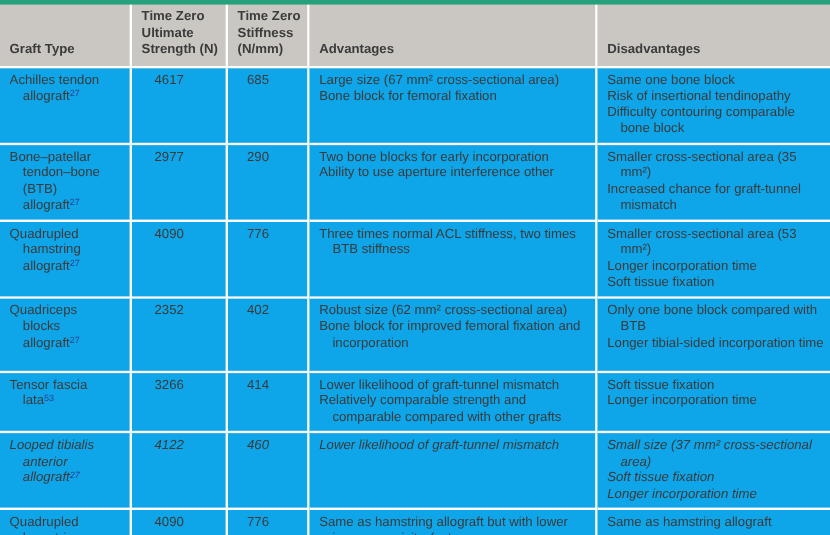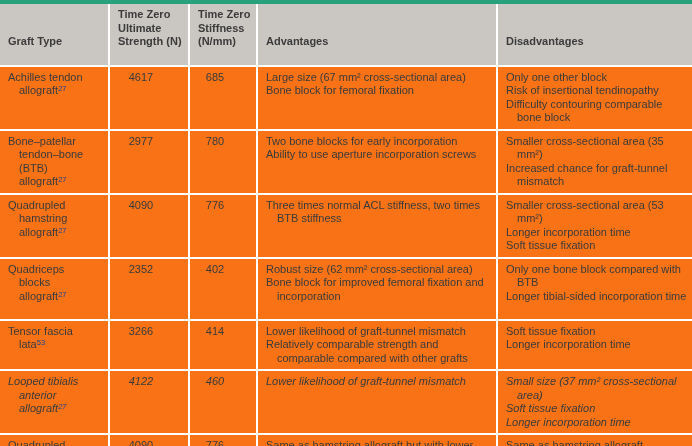--- a/index.html
+++ b/index.html
@@ -40,25 +40,25 @@
     text-align: left;
     font-weight: normal;
     padding: 4px 5px 4px 8px;
   }
   th.last, td.last { border-right: none; }
   thead th {
     background: #cac7c2;
     vertical-align: bottom;
     font-weight: bold;
     border-bottom: 2px solid #ffffff;
-    padding-bottom: 16px;
+    padding-bottom: 6px;
     height: 46px;
   }
   tbody td {
-    background: #f97316;
+    background: #0ea5e9;
     border-bottom: 2px solid #ffffff;
   }
   tbody tr:last-child td { border-bottom: none; }
   td.c-graft { padding-right: 16px; }
   td.c-num { text-align: center; padding-left: 2px; padding-right: 18px; margin-left: 18px; }
   .hang {
     padding-left: 11px;
     text-indent: -11px;
   }
   sup.ref {
@@ -98,35 +98,35 @@
         <td class="c-graft">
           <div class="hang"><span>Achilles tendon allograft</span><sup class="ref">27</sup></div>
         </td>
         <td class="c-num">4617</td>
         <td class="c-num">685</td>
         <td>
           <div class="hang">Large size (67 mm² cross-sectional area)</div>
           <div class="hang">Bone block for femoral fixation</div>
         </td>
         <td class="last">
-          <div class="hang">Only one other block</div>
+          <div class="hang">Same one bone block</div>
           <div class="hang">Risk of insertional tendinopathy</div>
           <div class="hang">Difficulty contouring comparable bone block</div>
         </td>
       </tr>
 
       <tr style="height:61px;">
         <td class="c-graft">
           <div class="hang"><span>Bone–patellar tendon–bone (BTB) allograft</span><sup class="ref">27</sup></div>
         </td>
         <td class="c-num">2977</td>
-        <td class="c-num">780</td>
+        <td class="c-num">290</td>
         <td>
           <div class="hang">Two bone blocks for early incorporation</div>
-          <div class="hang">Ability to use aperture incorporation screws</div>
+          <div class="hang">Ability to use aperture interference other</div>
         </td>
         <td class="last">
           <div class="hang">Smaller cross-sectional area (35 mm²)</div>
           <div class="hang">Increased chance for graft-tunnel mismatch</div>
         </td>
       </tr>
 
       <tr style="height:60px;">
         <td class="c-graft">
           <div class="hang"><span>Quadrupled hamstring allograft</span><sup class="ref">27</sup></div>

